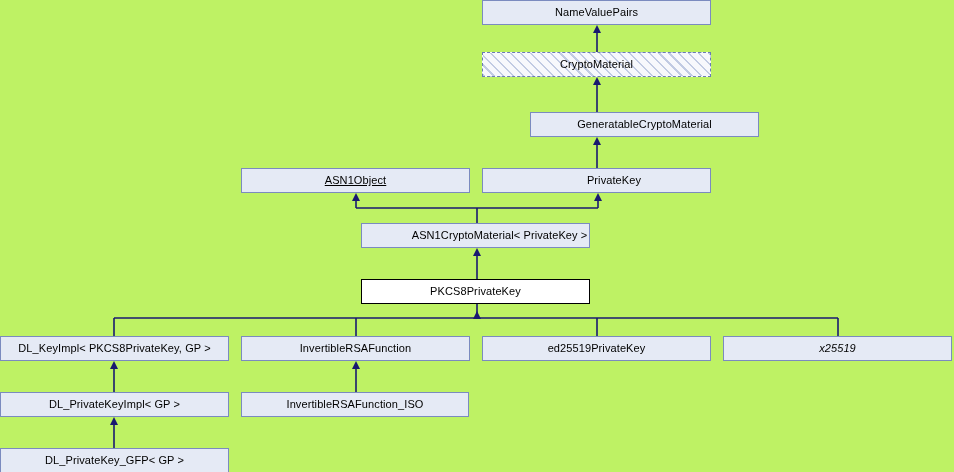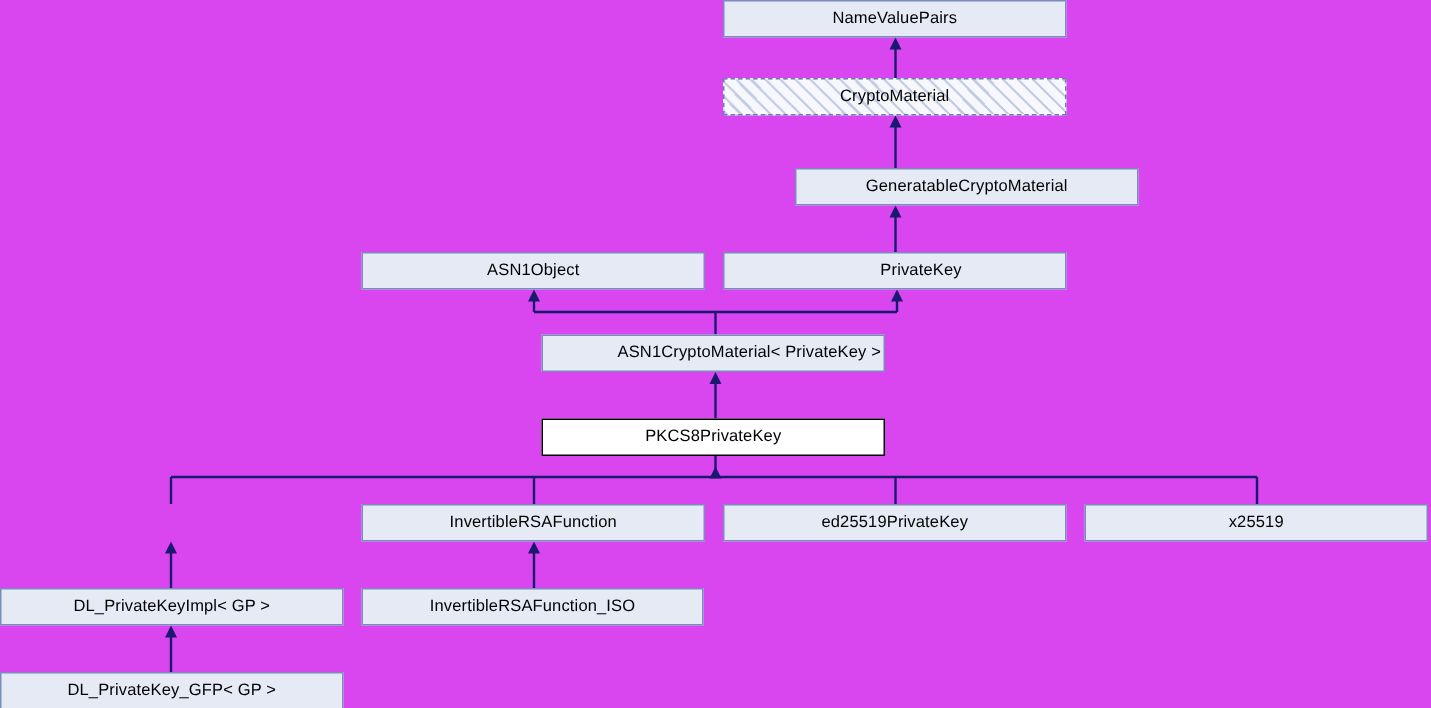--- a/index.html
+++ b/index.html
@@ -7,21 +7,21 @@
     padding: 0;
     background: #ffffff;
   }
   body {
     font-family: "Liberation Sans", "DejaVu Sans", sans-serif;
   }
   #diagram {
     position: relative;
     width: 954px;
     height: 472px;
-    background: #d946ef;
+    background: #bef264;
     overflow: hidden;
   }
   #edge-layer {
     position: absolute;
     left: 0;
     top: 0;
     width: 954px;
     height: 472px;
     pointer-events: none;
   }
@@ -127,46 +127,49 @@
   </div>
 
   <div class="node abstract" style="left:482px;top:52px;width:229px;height:25px;">
     <span class="node-label">CryptoMaterial</span>
   </div>
 
   <div class="node" style="left:482px;top:112px;width:229px;height:25px;margin-left:48px;">
     <span class="node-label">GeneratableCryptoMaterial</span>
   </div>
 
-  <div class="node" style="left:241px;top:168px;width:229px;height:25px;">
+  <div class="node" style="left:241px;top:168px;width:229px;height:25px;text-decoration:underline;">
     <span class="node-label">ASN1Object</span>
   </div>
 
   <div class="node" style="left:482px;top:168px;width:229px;height:25px;padding-left:35px;">
     <span class="node-label">PrivateKey</span>
   </div>
 
   <div class="node" style="left:361px;top:223px;width:229px;height:25px;padding-left:48px;">
     <span class="node-label">ASN1CryptoMaterial&lt; PrivateKey &gt;</span>
   </div>
 
   <div class="node focus" style="left:361px;top:279px;width:229px;height:25px;">
     <span class="node-label">PKCS8PrivateKey</span>
   </div>
 
+  <div class="node" style="left:0px;top:336px;width:229px;height:25px;">
+    <span class="node-label">DL_KeyImpl&lt; PKCS8PrivateKey, GP &gt;</span>
+  </div>
 
   <div class="node" style="left:241px;top:336px;width:229px;height:25px;">
     <span class="node-label">InvertibleRSAFunction</span>
   </div>
 
   <div class="node" style="left:482px;top:336px;width:229px;height:25px;">
     <span class="node-label">ed25519PrivateKey</span>
   </div>
 
-  <div class="node" style="left:723px;top:336px;width:229px;height:25px;">
+  <div class="node" style="left:723px;top:336px;width:229px;height:25px;font-style:italic;">
     <span class="node-label">x25519</span>
   </div>
 
   <div class="node" style="left:0px;top:392px;width:229px;height:25px;">
     <span class="node-label">DL_PrivateKeyImpl&lt; GP &gt;</span>
   </div>
 
   <div class="node" style="left:241px;top:392px;width:228px;height:25px;">
     <span class="node-label">InvertibleRSAFunction_ISO</span>
   </div>

